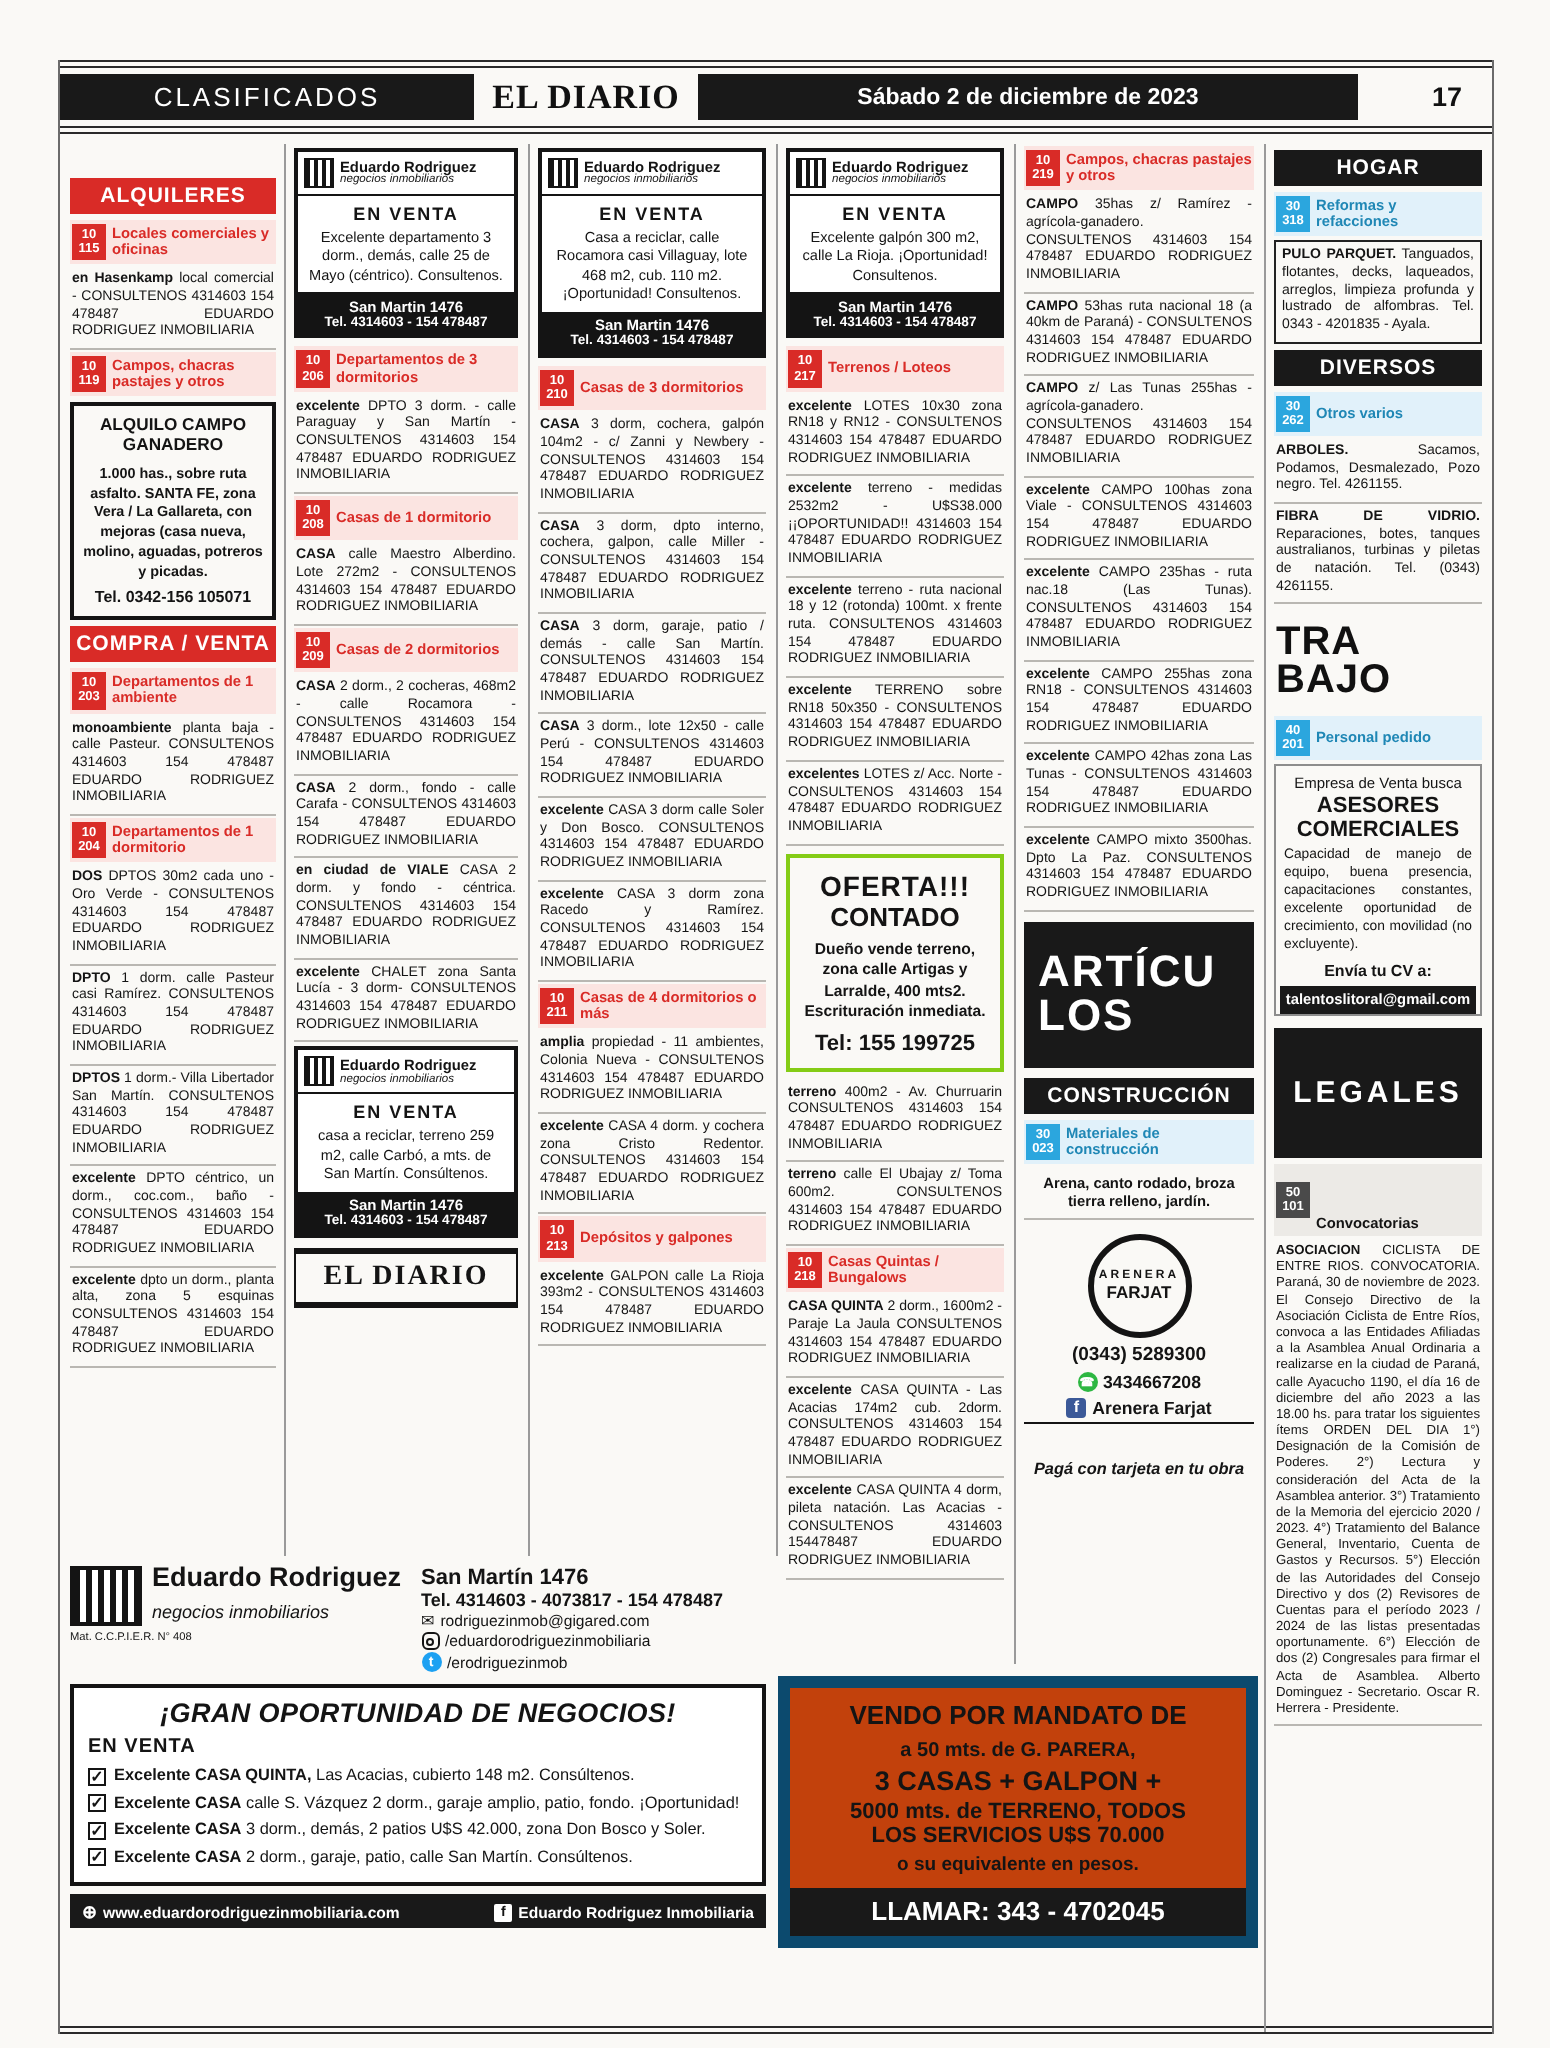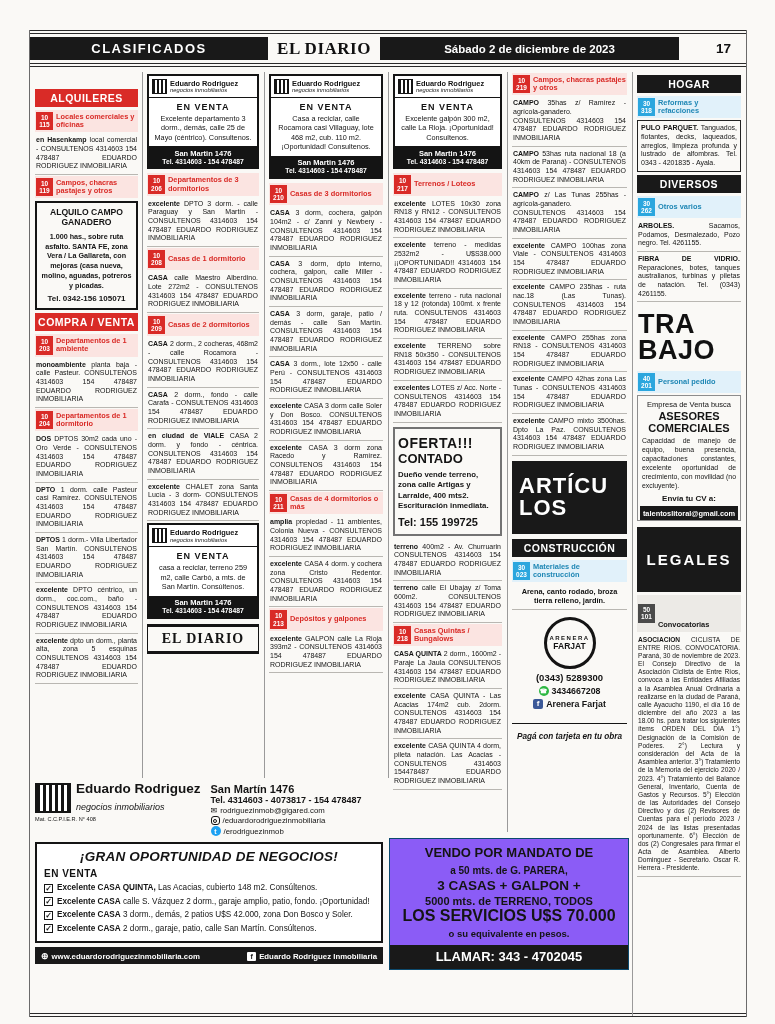--- a/index.html
+++ b/index.html
@@ -7,21 +7,21 @@
   body {
     position:relative; background:#faf9f6; color:#141414;
     font-family:"Liberation Sans", sans-serif; overflow:hidden;
   }
   
   .double { position:absolute; left:30px; right:28px; height:4px;
             border-top:1px solid #2a2a2a; border-bottom:1px solid #2a2a2a; }
   .vrule  { position:absolute; width:1px; background:#6b6b6b; }
   .header { position:absolute; left:30px; right:28px; top:37px; height:23px; display:flex; }
   .hseg   { background:#191919; color:#fff; display:flex; align-items:center; justify-content:center; }
-  .kicker { width:238px; font-weight:bold; font-size:13px; letter-spacing:1.5px; }
+  .kicker { width:207px; font-weight:normal; font-size:13px; letter-spacing:1.5px; }
   .mast   { width:112px; display:flex; align-items:center; justify-content:center;
             font-family:"Liberation Serif", serif; font-weight:bold; font-size:17px;
             letter-spacing:.5px; background:#faf9f6; color:#111; }
   .dateseg{ flex:1; font-weight:bold; font-size:11.5px; }
   .pagenum{ width:68px; display:flex; align-items:center; justify-content:flex-end;
             padding-right:16px; font-weight:bold; font-size:13.5px; color:#111; }
   
   .col { position:absolute; top:72px; overflow:hidden; }
   #col0 { left:35px;  width:103px; height:704px; padding-top:14px; }
   #col1 { left:147px; width:112px; height:704px; }
@@ -68,28 +68,28 @@
   .ad-venta { font-weight:bold; font-size:9px; letter-spacing:1px; margin:4px 0 2px; }
   .ad-body  { font-size:7.3px; padding:0 4px 4px; line-height:1.3; }
   .ad-foot  { background:#141414; color:#fff; padding:2.5px 1px; }
   .ad-addr  { font-size:7.5px; font-weight:bold; }
   .ad-tel   { font-size:6.8px; font-weight:bold; }
   
   .boxad { border:2px solid #141414; margin:3px 0; padding:5px 3px; text-align:center; }
   .boxad-title { font-weight:bold; font-size:8.6px; line-height:1.15; }
   .boxad-body  { font-size:7.2px; font-weight:bold; margin:4px 0; line-height:1.35; }
   .boxad-tel   { font-weight:bold; font-size:8px; }
-  .oferta { border:2px solid #737373; margin:4px 0; padding:6px 3px; text-align:left; }
+  .oferta { border:2px solid #84cc16; margin:4px 0; padding:6px 3px; text-align:center; }
   .of-t1 { font-size:14px; font-weight:900; letter-spacing:.5px; }
   .of-t2 { font-size:13px; font-weight:900; margin-bottom:4px; }
   .of-body { font-size:7.8px; font-weight:bold; line-height:1.35; }
   .of-tel { font-size:11px; font-weight:900; margin-top:4px; }
   .bigblack { background:#191919; color:#fff; margin:5px 0; padding:14px 7px;
               font-weight:900; font-size:22px; line-height:1.02; letter-spacing:1px; }
-  .bigtext { color:#111; font-weight:900; font-size:27px; line-height:.96;
+  .bigtext { color:#111; font-weight:900; font-size:20px; line-height:.96;
              padding:10px 1px 6px; letter-spacing:.5px; }
   .legales { background:#191919; color:#fff; font-weight:900; font-size:15px;
              text-align:center; padding:24px 2px; margin:6px 0 3px; letter-spacing:2px; }
   .eldiario { border:1px solid #141414; border-top:3px solid #141414; border-bottom:3px solid #141414;
               text-align:center; font-family:"Liberation Serif", serif; font-weight:bold;
               font-size:14px; padding:4px 2px; margin:5px 0; letter-spacing:1px; }
   
   .workad { border:1px solid #8d8d8d; padding:4px 2px 0; text-align:center; margin:2px 0; }
   .work-intro { font-size:7.5px; }
   .work-title { font-size:11px; font-weight:900; line-height:1.05; margin:2px 0 3px; }
@@ -105,21 +105,21 @@
   .aren-circle span:first-child { font-size:6px; letter-spacing:1.5px; }
   .aren-circle span:last-child  { font-size:8.5px; }
   .aren-tel { font-weight:bold; font-size:9.5px; margin-top:2px; }
   .aren-row { display:flex; align-items:center; justify-content:center; gap:3px;
               font-weight:bold; font-size:8.8px; margin-top:3px; }
   .wa-icon { width:10px; height:10px; border-radius:50%; background:#2db742; color:#fff;
              font-size:6px; display:inline-flex; align-items:center; justify-content:center; }
   .fb-icon { width:10px; height:10px; border-radius:2px; background:#3b5998; color:#fff;
              font-size:8px; font-weight:bold; display:inline-flex; align-items:center;
              justify-content:center; }
-  .aren-slogan { border-top:1px solid #141414; margin-top:14px; padding-top:8px;
+  .aren-slogan { border-top:1px solid #141414; margin-top:2px; padding-top:18px;
                  font-style:italic; font-weight:bold; font-size:8.2px; }
   .bigblack div, .bigtext div { display:block; }
   
   .bottom-ad { position:absolute; left:35px; top:780px; width:348px; }
   .ba-top { display:flex; align-items:flex-start; gap:10px; padding:2px 0 3px; }
   .ba-logo-row { display:flex; align-items:center; gap:5px; }
   .ba-logo { width:36px; height:30px; border:2px solid #141414;
              background:repeating-linear-gradient(90deg,#141414 0 3px,#fff 3px 6px); }
   .ba-brand b { font-size:13.5px; display:block; line-height:1.05; }
   .ba-brand i { font-size:9px; font-style:italic; }
@@ -147,27 +147,27 @@
                 font-weight:bold; font-size:12.5px; border-radius:9px; padding:3.5px;
                 margin-top:5px; }
   .ba-footer { background:#191919; color:#fff; display:flex; justify-content:space-between;
                align-items:center; font-size:7.6px; font-weight:bold; padding:3px 6px;
                margin-top:4px; }
   .globe-icon { font-size:9px; color:#fff; }
   .fb-icon-w { width:9px; height:9px; background:#fff; color:#141414; font-weight:bold;
                font-size:7px; display:inline-flex; align-items:center; justify-content:center;
                border-radius:1px; }
   
-  .vendo { position:absolute; left:389px; top:838px; width:240px; border:1px solid #0c4a6e;
-           background:#8b5cf6; text-align:center; padding:7px 5px 0; }
+  .vendo { position:absolute; left:389px; top:838px; width:240px; border:6px solid #0c4a6e;
+           background:#c2410c; text-align:center; padding:7px 5px 0; }
   .v-t  { font-size:13px; font-weight:900; line-height:1.12; }
   .v-l3 { font-size:10px;  font-weight:bold; margin-top:4px; }
   .v-l4 { font-size:13.5px; font-weight:900; margin-top:2px; }
   .v-l5 { font-size:11px; font-weight:900; margin-top:2px; }
-  .v-l6 { font-size:16px; font-weight:900; }
+  .v-l6 { font-size:11px; font-weight:900; }
   .v-l7 { font-size:9.5px; font-weight:bold; margin:3px 0 6px; }
   .v-phone { background:#191919; color:#fff; font-weight:900; font-size:13px;
              padding:4.5px; margin:0 -5px; }
 </style>
 </head>
 <body>
 
 <div class="double" style="top:30px"></div>
 <div class="double" style="top:63px"></div>
 <div class="double" style="top:1013px"></div>

